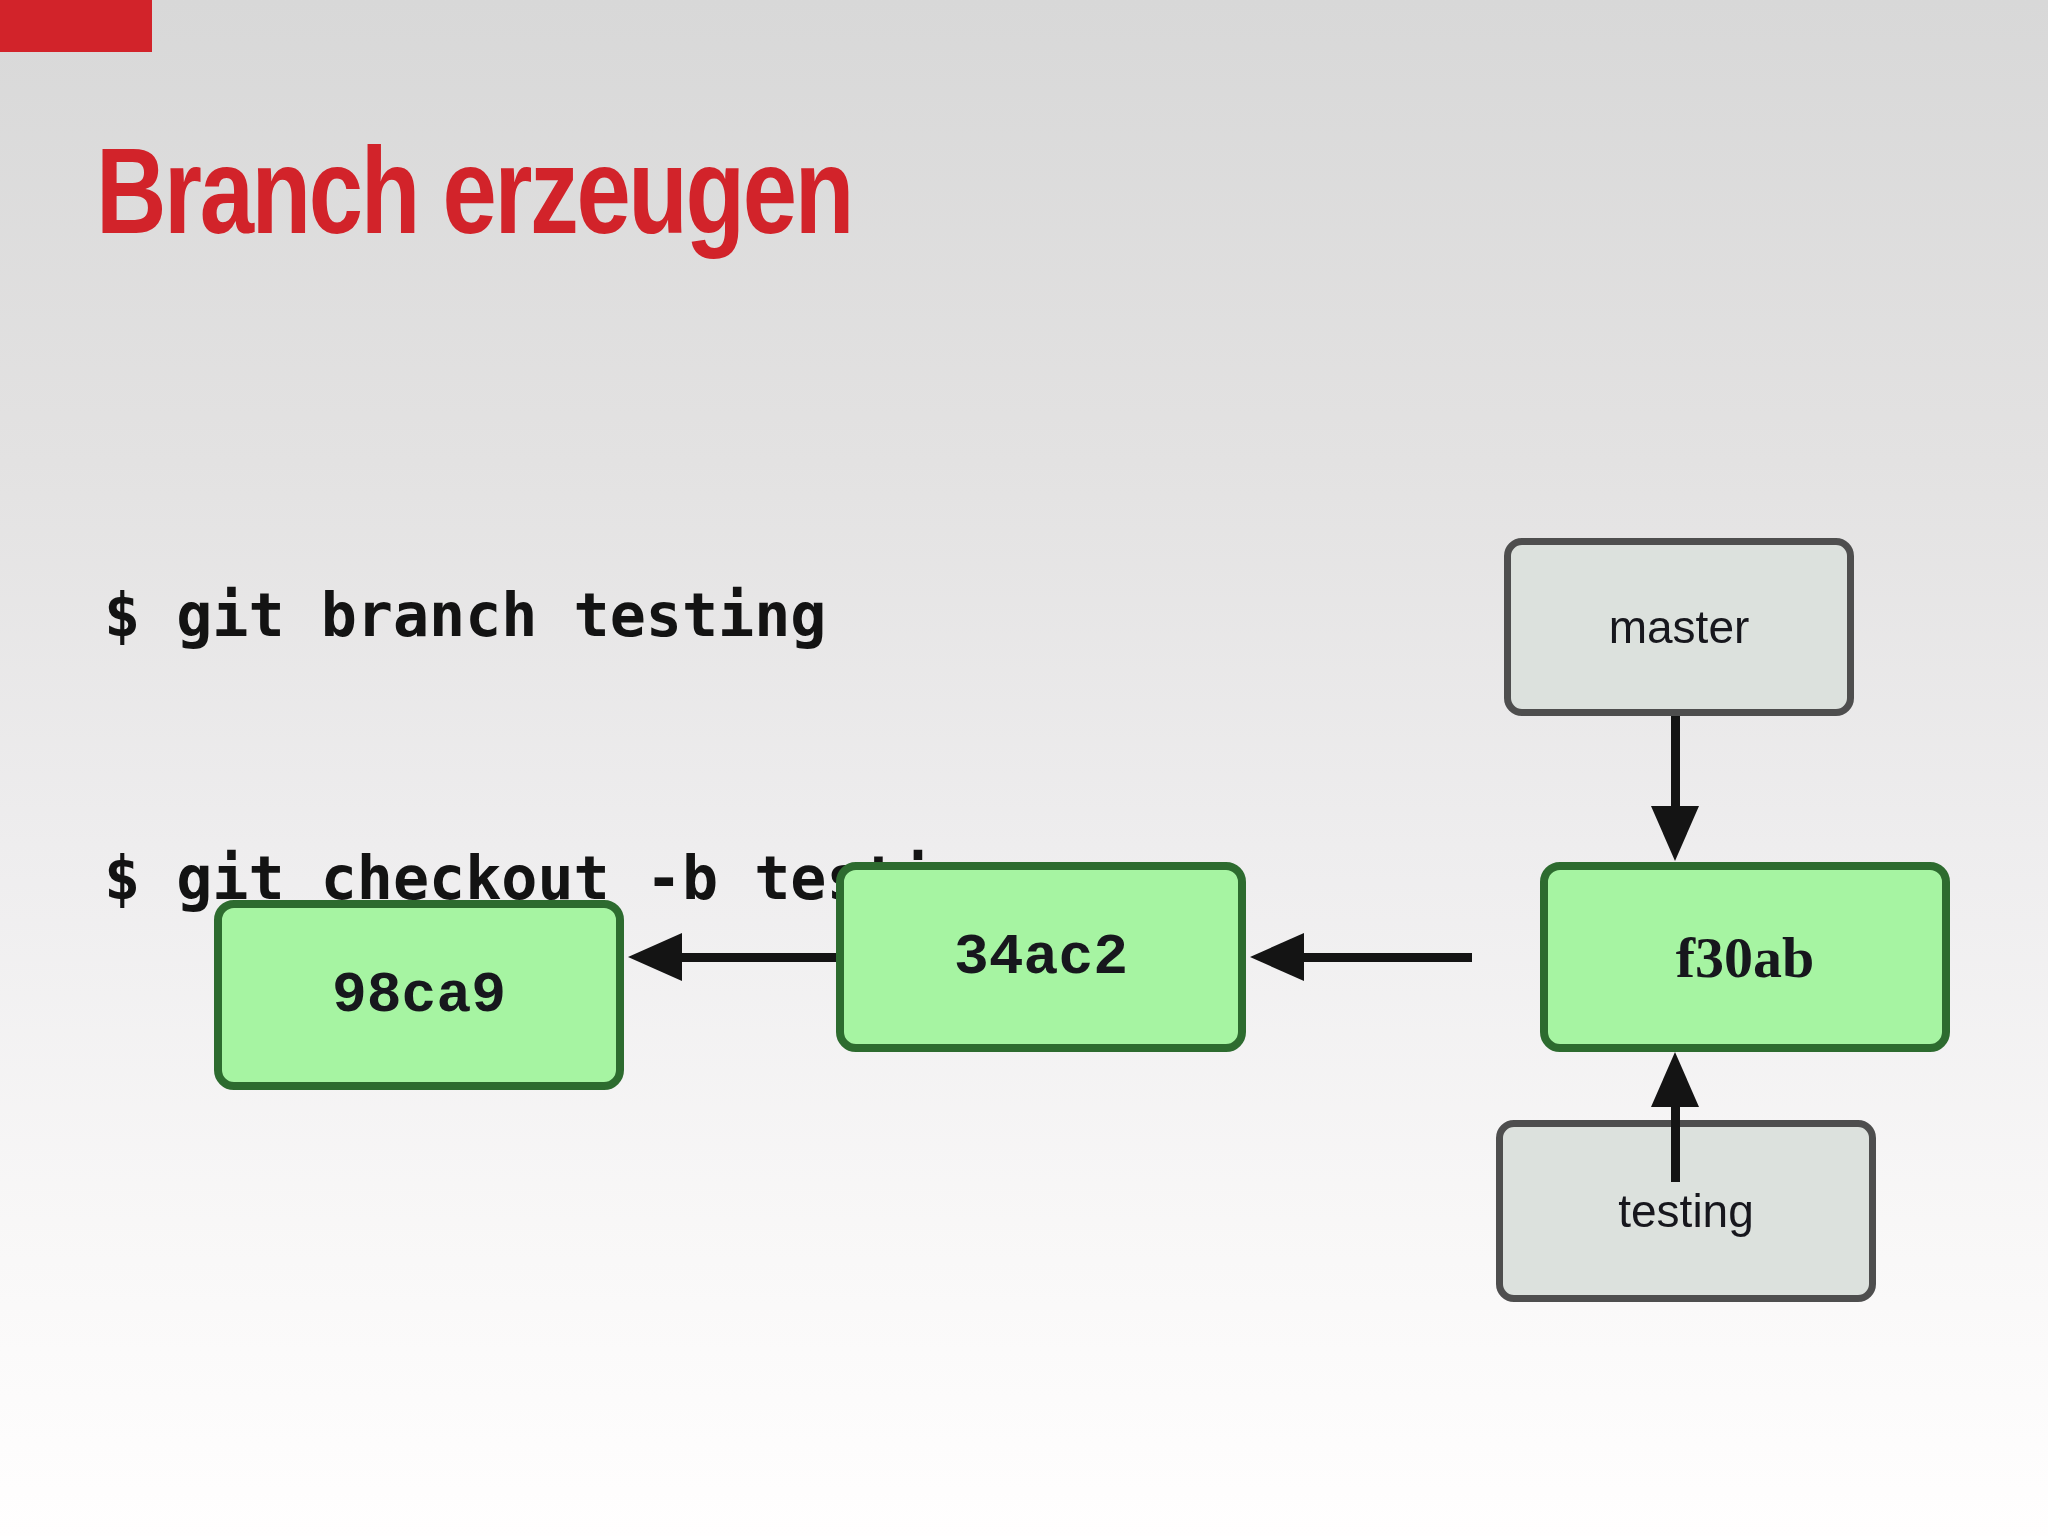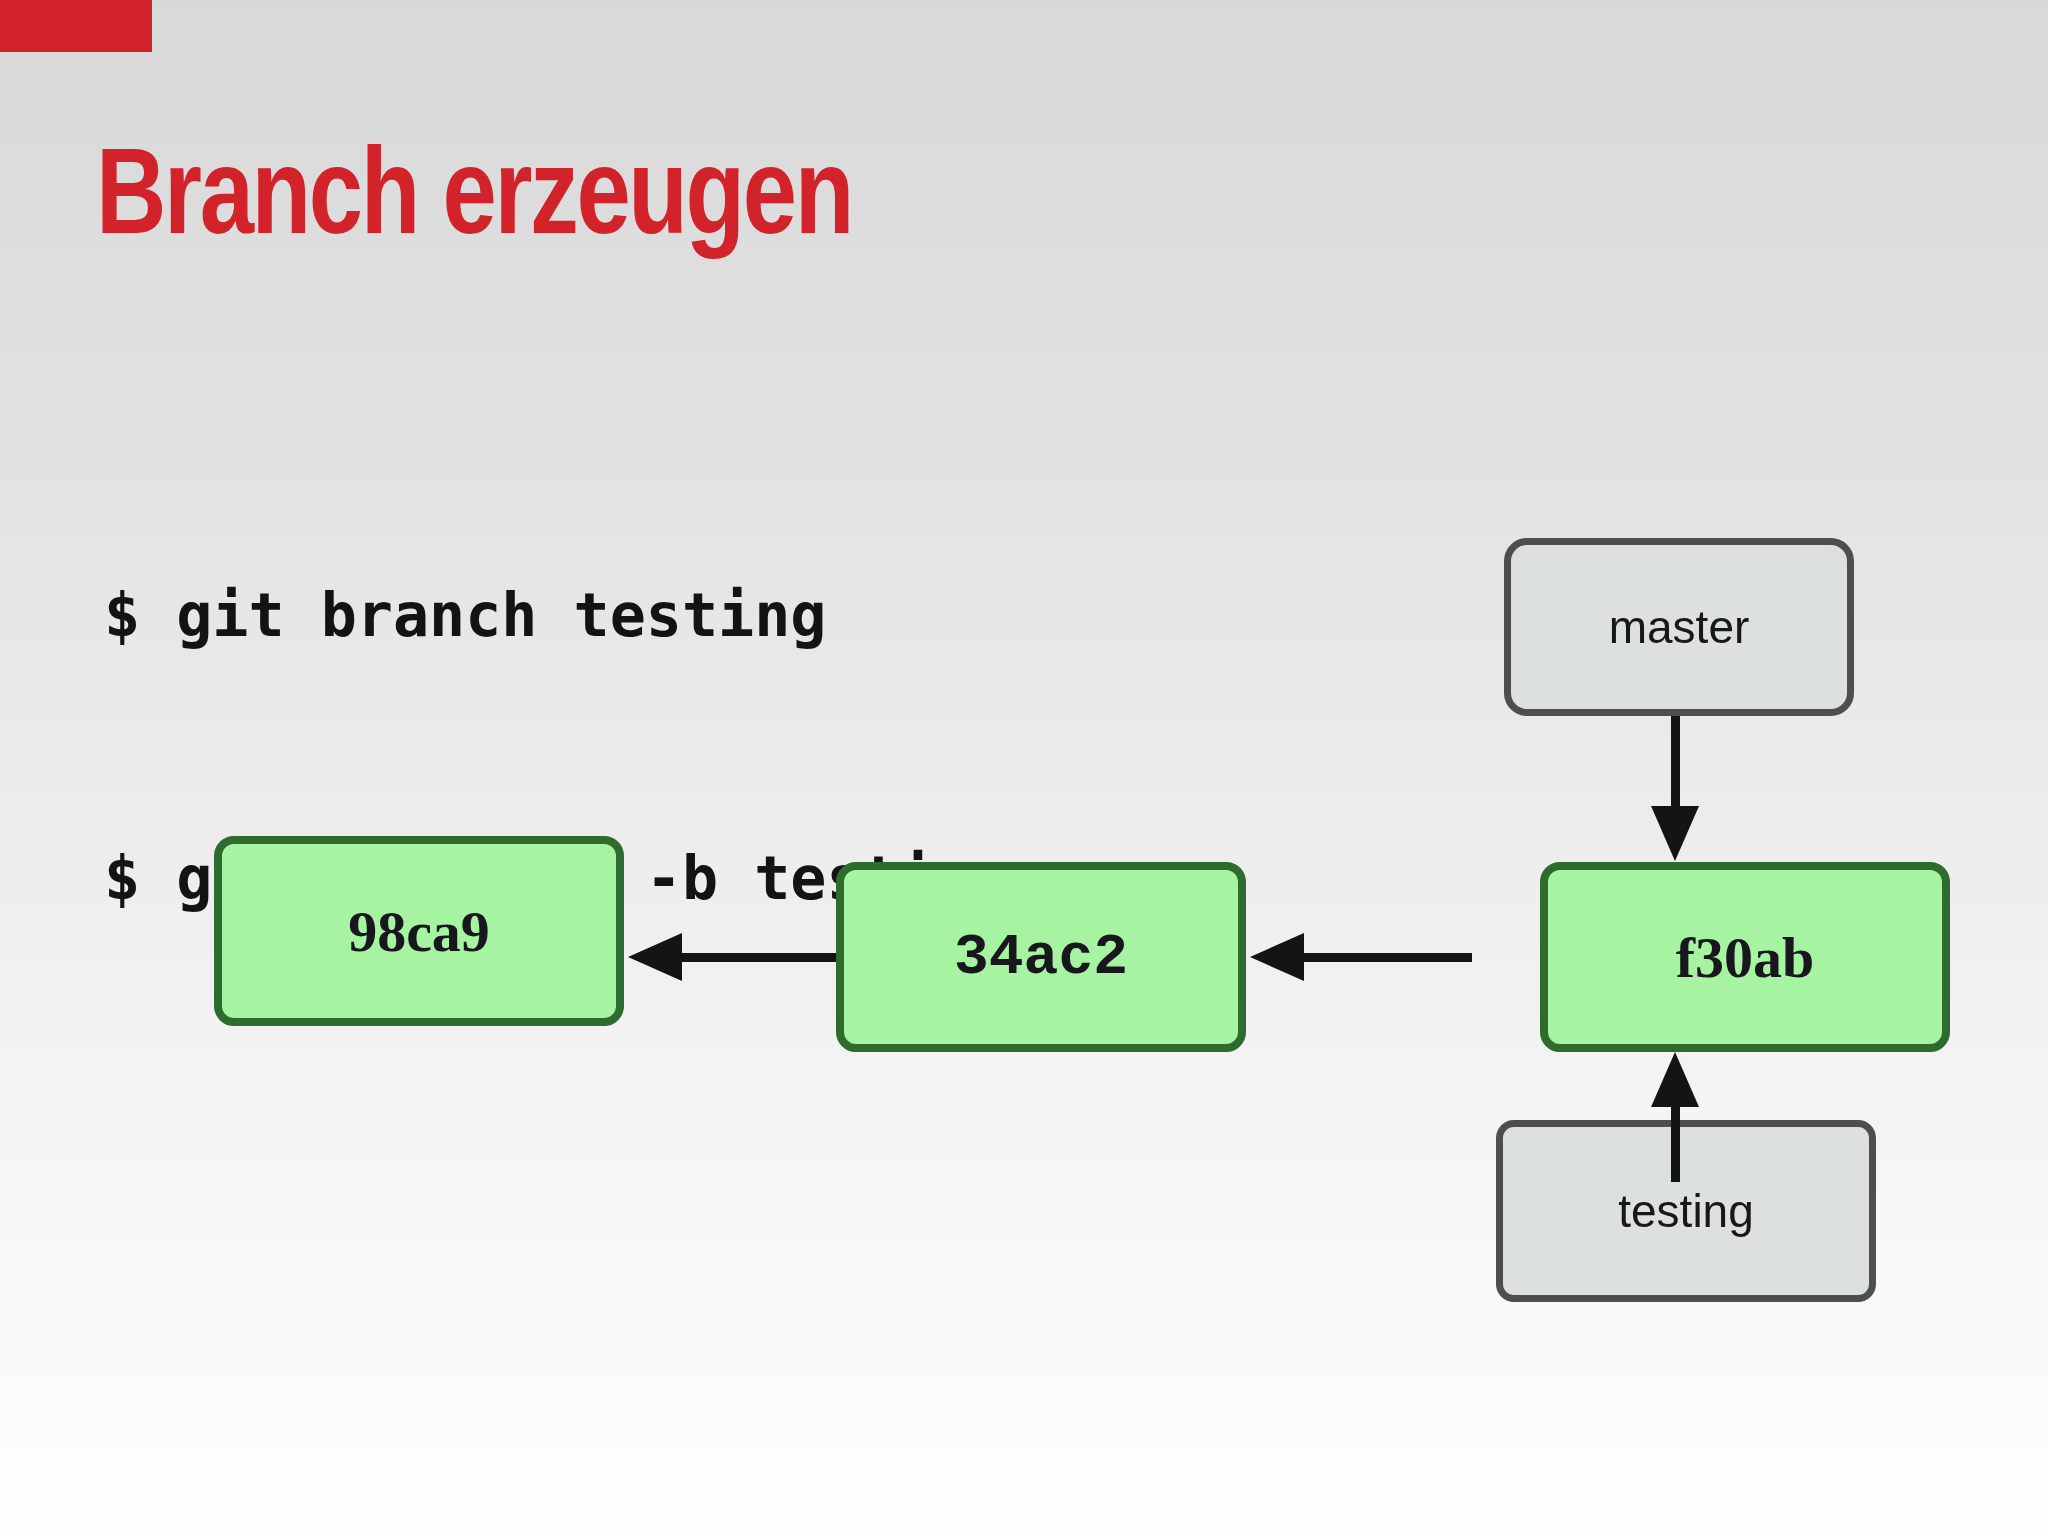--- a/index.html
+++ b/index.html
@@ -53,24 +53,24 @@
     width:410px;height:190px;border-radius:20px;
     background:var(--commit-fill);border:8px solid var(--commit-border);
     font-family:"Liberation Mono","DejaVu Sans Mono",monospace;
     font-weight:700;font-size:58px;color:var(--label-color);
   }
   .branch-box{
     border-radius:18px;
     background:var(--branch-fill);border:7px solid var(--branch-border);
     font-size:46px;color:var(--label-color);
   }
-  .box-98ca9{left:214px;top:836px;font-family:Liberation Serif, serif;}
+  .box-98ca9{left:214px;top:900px;}
   .box-34ac2{left:836px;top:862px;text-align:right;}
   .box-f30ab{left:1540px;top:862px;font-family:Liberation Serif, serif;}
-  .box-master{left:1504px;top:538px;width:350px;height:178px;border-radius:23px;}
+  .box-master{left:1504px;top:538px;width:350px;height:178px;}
   .box-testing{left:1496px;top:1120px;width:380px;height:182px;text-align:right;}
 
   
   .shaft{position:absolute;background:var(--arrow-color);}
   .shaft-h{height:9px;top:953px;}
   .shaft-34ac2-98ca9{left:676px;width:160px;}
   .shaft-f30ab-34ac2{left:1298px;width:174px;}
   .shaft-v{width:9px;left:1671px;}
   .shaft-master-f30ab{top:716px;height:94px;}
   .shaft-testing-f30ab{top:1102px;height:80px;}

